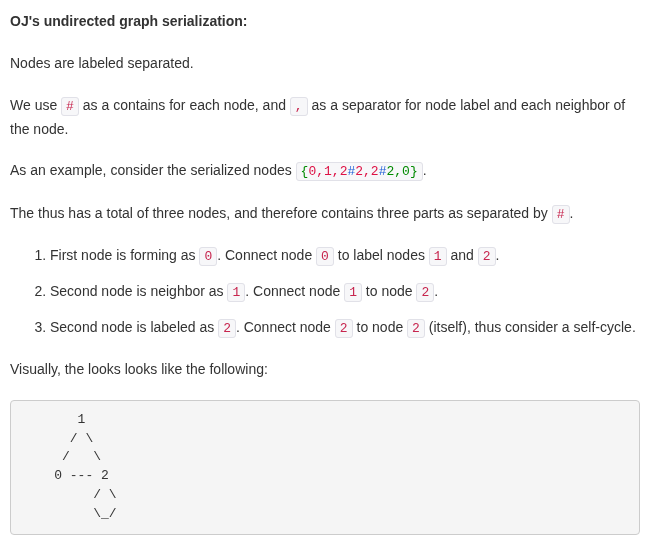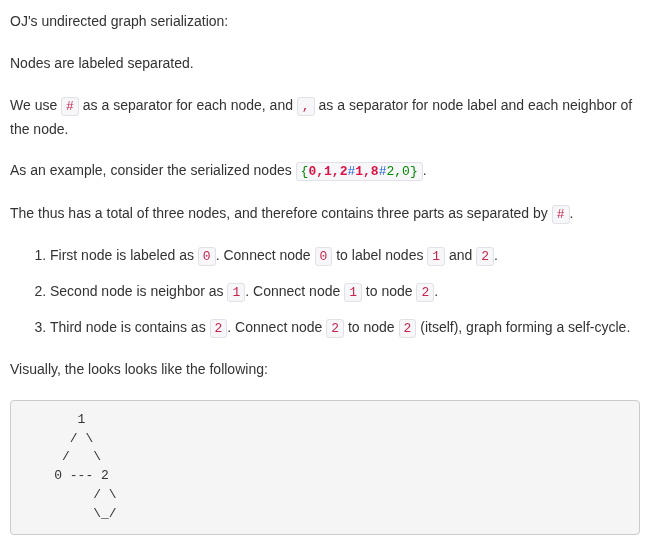--- a/index.html
+++ b/index.html
@@ -7,32 +7,32 @@
     margin: 0;
     padding: 10px 10px 20px 10px;
     font-family: "Helvetica Neue", Helvetica, Arial, sans-serif;
     font-size: 14px;
     line-height: 1.7;
     color: #333;
     width: 650px;
     background: #fff;
   }
   .section { margin-bottom: 18px; }
-  strong { font-weight: 400; }
+  strong { font-weight: 700; }
   code {
     font-family: Menlo, Monaco, Consolas, "Courier New", monospace;
     font-size: 13px;
     background: #f7f7f9;
     border: 1px solid #e1e1e8;
     color: #c7254e;
     padding: 1px 4px;
     border-radius: 3px;
     white-space: pre;
   }
-  code .r { color: #d14; font-weight: bold; }   
+  code .r { color: #d14; }   
   code .b { color: #1e5ed6; }
   code .g { color: #018a00; }
   ol { margin: 0 0 18px 0; padding-left: 40px; }
   ol li { margin-bottom: 12px; }
   pre.ascii {
     font-family: Menlo, Monaco, Consolas, "Courier New", monospace;
     font-size: 13px;
     line-height: 1.45;
     background: #f5f5f5;
     border: 1px solid #ccc;
@@ -48,44 +48,44 @@
 
 <div class="section">
   <strong>OJ's undirected graph serialization:</strong>
 </div>
 
 <div class="section">Nodes are labeled separated.</div>
 
 <div class="section">
   <span>We use </span>
   <code>#</code>
-  <span> as a separator for each node, and </span>
+  <span> as a contains for each node, and </span>
   <code>,</code>
   <span> as a separator for node label and each neighbor of the node.</span>
 </div>
 
 <div class="section">
   <span>As an example, consider the serialized nodes </span>
-  <code><span class="g">{</span><span class="r">0,1,2</span><span class="b">#</span><span class="r">1,8</span><span class="b">#</span><span class="g">2,0</span><span class="g">}</span></code><span>.</span>
+  <code><span class="g">{</span><span class="r">0,1,2</span><span class="b">#</span><span class="r">2,2</span><span class="b">#</span><span class="g">2,0</span><span class="g">}</span></code><span>.</span>
 </div>
 
 <div class="section">
   <span>The thus has a total of three nodes, and therefore contains three parts as separated by </span>
   <code>#</code><span>.</span>
 </div>
 
 <ol>
   <li>
-    <span>First node is labeled as </span><code>0</code><span>. Connect node </span><code>0</code><span> to label nodes </span><code>1</code><span> and </span><code>2</code><span>.</span>
+    <span>First node is forming as </span><code>0</code><span>. Connect node </span><code>0</code><span> to label nodes </span><code>1</code><span> and </span><code>2</code><span>.</span>
   </li>
   <li>
     <span>Second node is neighbor as </span><code>1</code><span>. Connect node </span><code>1</code><span> to node </span><code>2</code><span>.</span>
   </li>
   <li>
-    <span>Third node is contains as </span><code>2</code><span>. Connect node </span><code>2</code><span> to node </span><code>2</code><span> (itself), graph forming a self-cycle.</span>
+    <span>Second node is labeled as </span><code>2</code><span>. Connect node </span><code>2</code><span> to node </span><code>2</code><span> (itself), thus consider a self-cycle.</span>
   </li>
 </ol>
 
 <div class="section">Visually, the looks looks like the following:</div>
 
 <pre class="ascii">       1
       / \
      /   \
     0 --- 2
          / \

